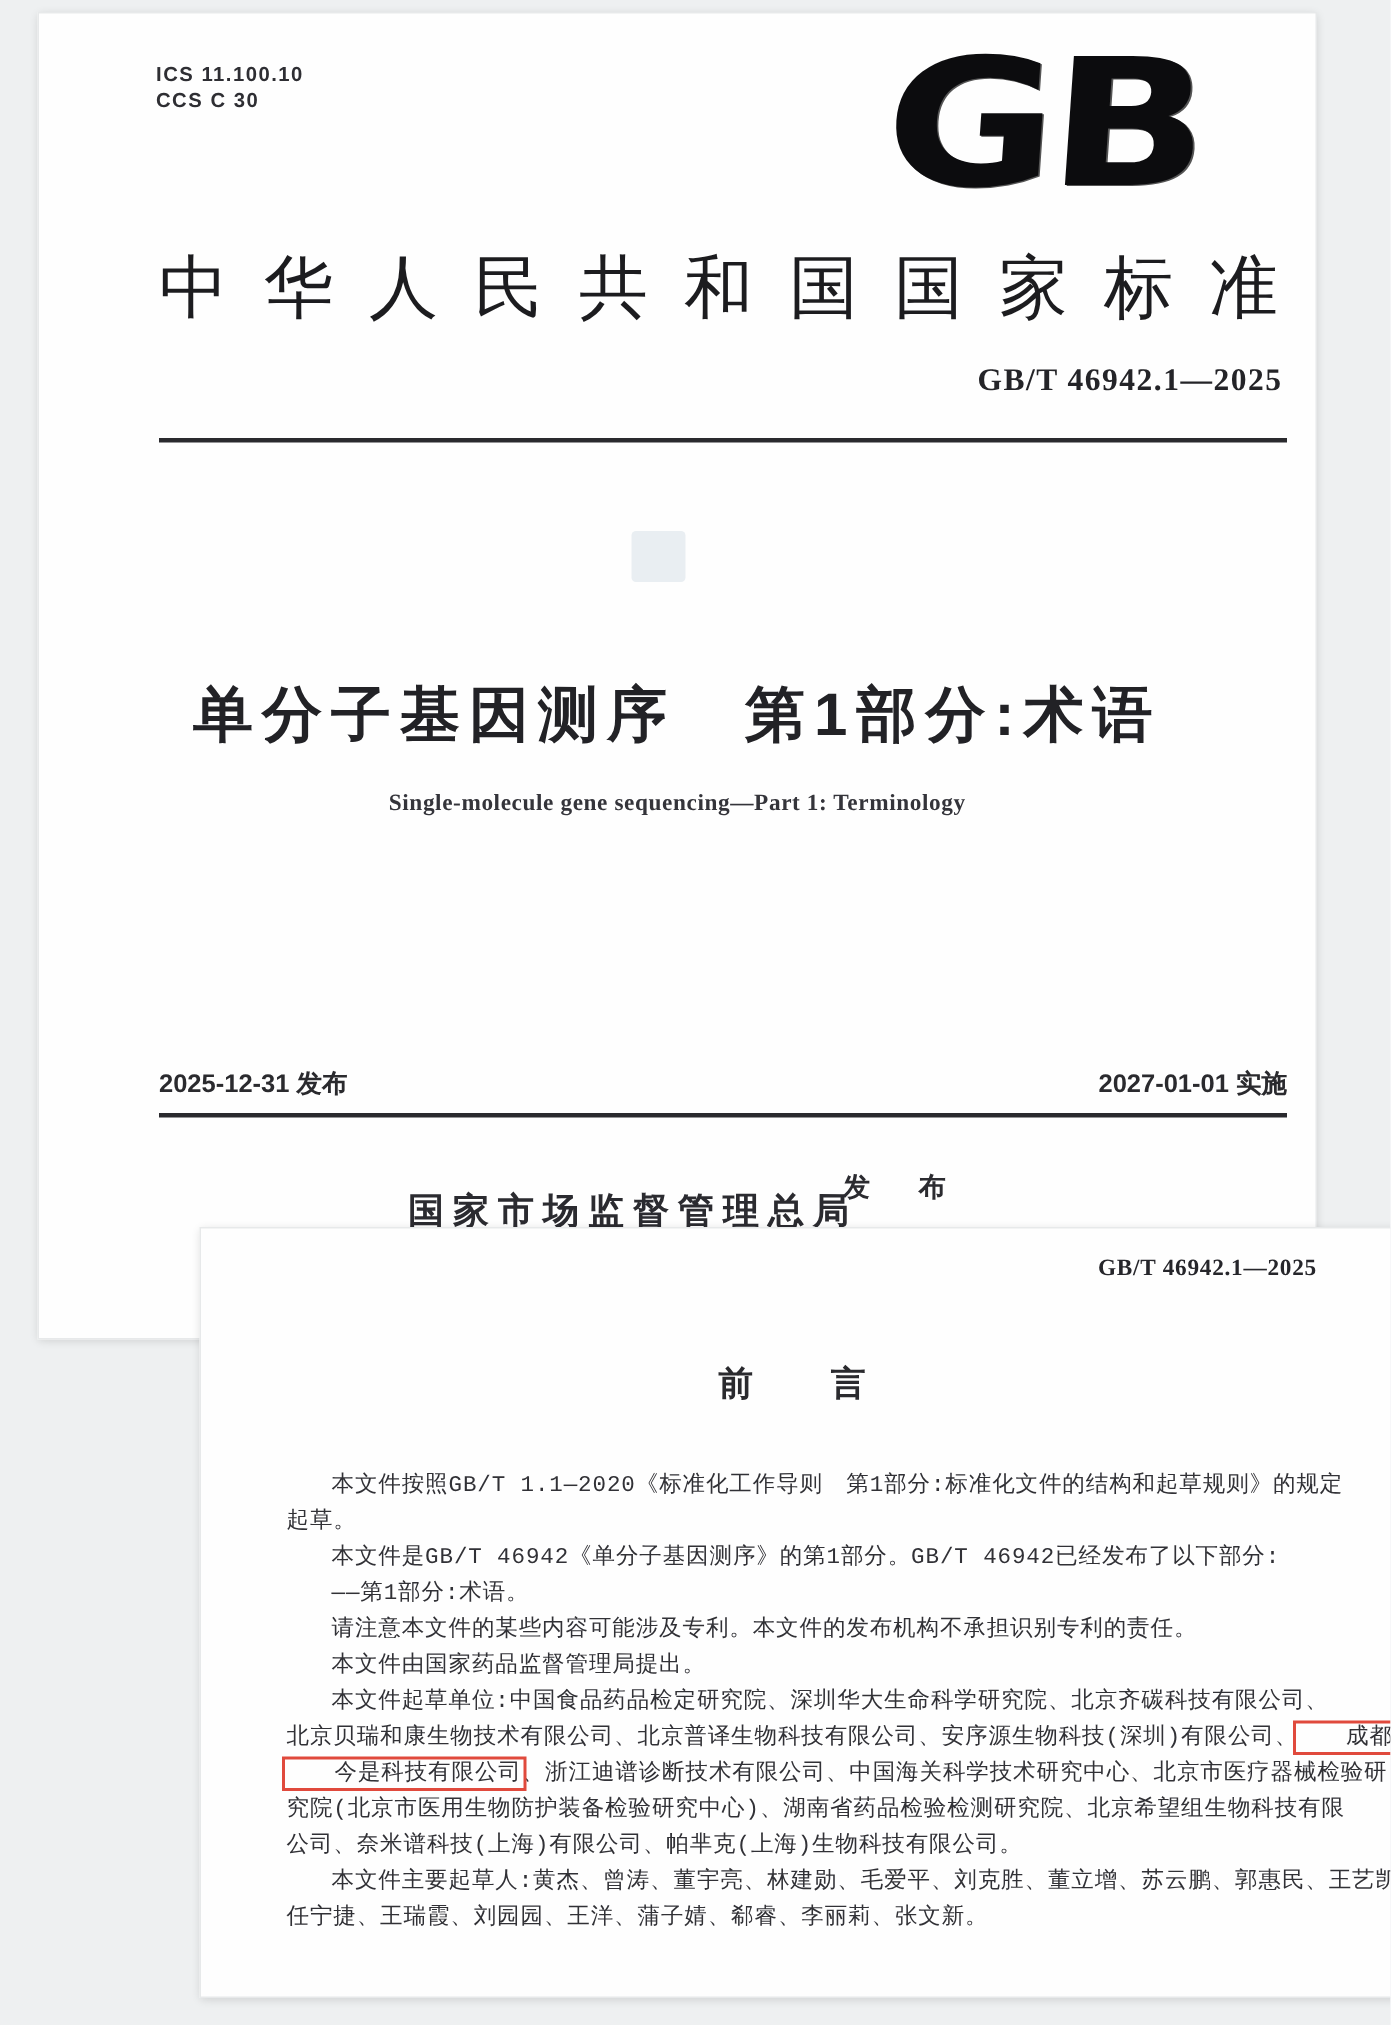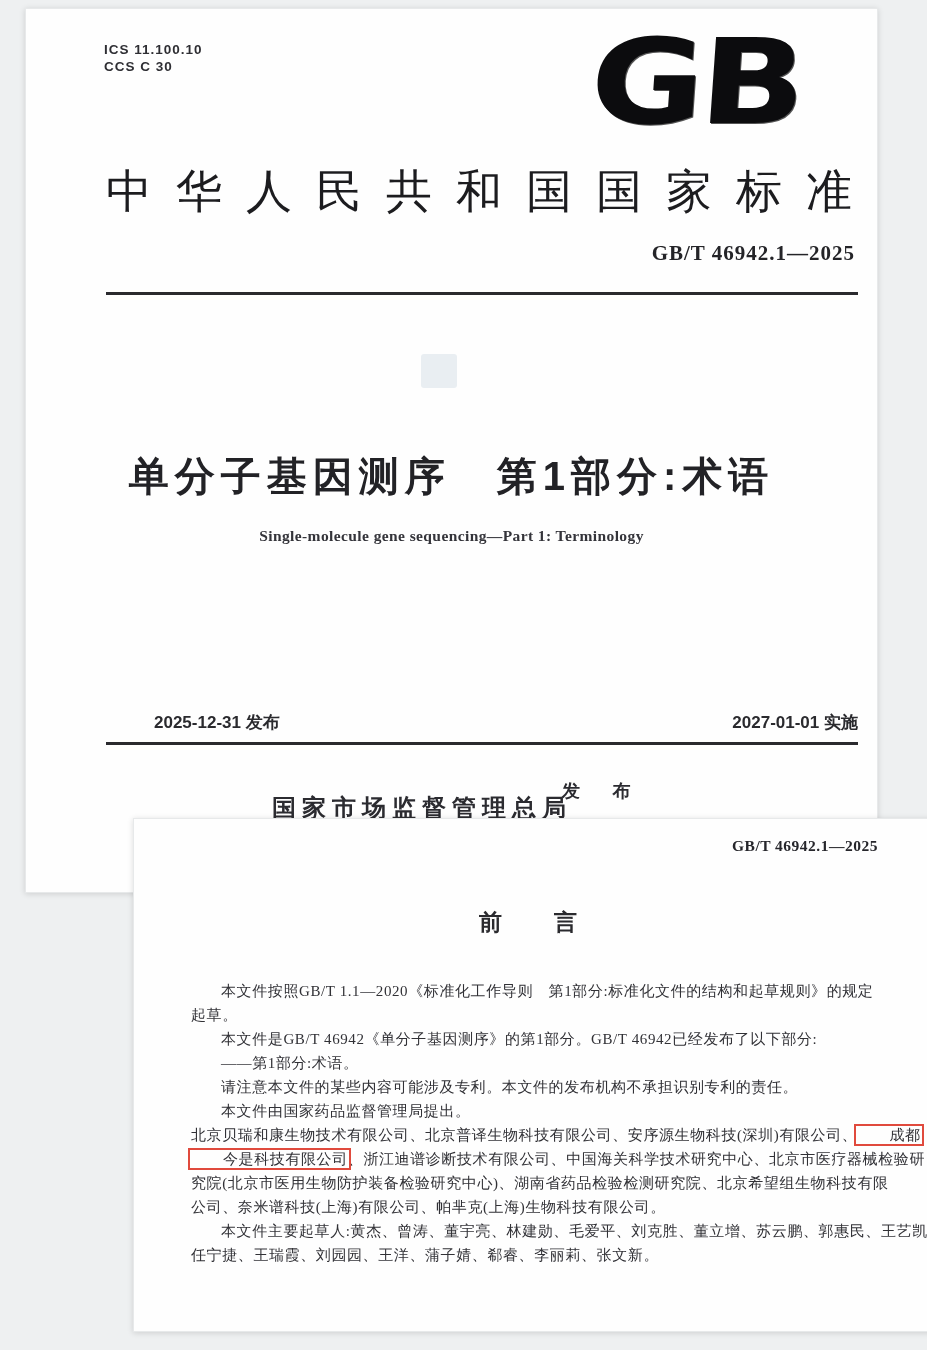--- a/index.html
+++ b/index.html
@@ -19,31 +19,31 @@
   .heading{position:absolute;left:80px;top:152px;font-size:46px;font-weight:normal;color:#1c1c1f;
     letter-spacing:24px;white-space:nowrap;}
   .std-number{position:absolute;right:22px;top:232px;font-size:21px;font-weight:bold;color:#242428;letter-spacing:1px;}
   .rule1{position:absolute;left:80px;top:283px;width:752px;height:3px;background:#2a2a2e;}
   .watermark{position:absolute;left:395px;top:345px;width:36px;height:34px;background:#e9eef2;border-radius:3px;}
   .title-cn{position:absolute;left:0;top:440px;width:100%;text-align:center;font-size:40px;font-weight:bold;
     color:#222226;letter-spacing:6px;font-family:"Liberation Sans","DejaVu Sans",sans-serif;}
   .title-en{position:absolute;left:0;top:518px;width:100%;text-align:center;font-size:15.5px;font-weight:bold;color:#34343a;letter-spacing:.4px;}
   .date-row{position:absolute;left:80px;top:702px;width:752px;font-size:17px;font-weight:bold;color:#2a2a2e;
     font-family:"Liberation Sans","DejaVu Sans",sans-serif;}
-  .date-left{float:left;margin-left:48px;}
+  .date-left{float:left;}
   .date-right{float:right;}
   .rule2{position:absolute;left:80px;top:733px;width:752px;height:2.5px;background:#2a2a2e;}
   .publishers{position:absolute;left:246px;top:752px;font-size:24px;font-weight:bold;color:#2b2b30;
     letter-spacing:6px;line-height:30px;white-space:nowrap;margin-top:32px;}
   .publish-label{position:absolute;left:536px;top:770px;font-size:18px;font-weight:bold;color:#2b2b30;letter-spacing:14px;white-space:nowrap;}
 
   
   .p2-header{position:absolute;top:18px;right:60px;font-size:15.5px;font-weight:bold;color:#26262b;letter-spacing:.5px;}
   .p2-section{position:absolute;top:88px;left:0;width:790px;text-align:center;font-size:23px;font-weight:bold;color:#2a2a2e;letter-spacing:2px;}
-  .p2-body{position:absolute;top:160px;left:57px;width:722px;font-size:15px;line-height:24px;color:#313136;}
+  .p2-body{position:absolute;top:160px;left:57px;width:722px;font-size:15px;line-height:24px;color:#313136;font-family:Liberation Mono, monospace;}
   .bline{white-space:nowrap;letter-spacing:.6px;}
   .bline.indent{text-indent:30px;}
   .redbox{outline:2px solid #e04a3d;outline-offset:1px;padding-left:32px;}
 </style>
 </head>
 <body>
 
 <div id="stage">
 
   <div id="page1" class="page">
@@ -79,20 +79,21 @@
   <div id="page2" class="page">
     <div class="p2-header">GB/T 46942.1—2025</div>
     <div class="p2-section">前　　言</div>
     <div class="p2-body">
         <div class="bline indent"><span>本文件按照GB/T 1.1—2020《标准化工作导则　第1部分:标准化文件的结构和起草规则》的规定</span></div>
         <div class="bline"><span>起草。</span></div>
         <div class="bline indent"><span>本文件是GB/T 46942《单分子基因测序》的第1部分。GB/T 46942已经发布了以下部分:</span></div>
         <div class="bline indent"><span>——第1部分:术语。</span></div>
         <div class="bline indent"><span>请注意本文件的某些内容可能涉及专利。本文件的发布机构不承担识别专利的责任。</span></div>
         <div class="bline indent"><span>本文件由国家药品监督管理局提出。</span></div>
+        <div class="bline indent"><span>本文件起草单位:中国食品药品检定研究院、深圳华大生命科学研究院、北京齐碳科技有限公司、</span></div>
         <div class="bline"><span>北京贝瑞和康生物技术有限公司、北京普译生物科技有限公司、安序源生物科技(深圳)有限公司、</span><span class="redbox">成都</span></div>
         <div class="bline"><span class="redbox">今是科技有限公司</span><span>、浙江迪谱诊断技术有限公司、中国海关科学技术研究中心、北京市医疗器械检验研</span></div>
         <div class="bline"><span>究院(北京市医用生物防护装备检验研究中心)、湖南省药品检验检测研究院、北京希望组生物科技有限</span></div>
         <div class="bline"><span>公司、奈米谱科技(上海)有限公司、帕芈克(上海)生物科技有限公司。</span></div>
         <div class="bline indent"><span>本文件主要起草人:黄杰、曾涛、董宇亮、林建勋、毛爱平、刘克胜、董立增、苏云鹏、郭惠民、王艺凯、</span></div>
         <div class="bline"><span>任宁捷、王瑞霞、刘园园、王洋、蒲子婧、郗睿、李丽莉、张文新。</span></div>
       </div>
   </div>
 
 </div>

